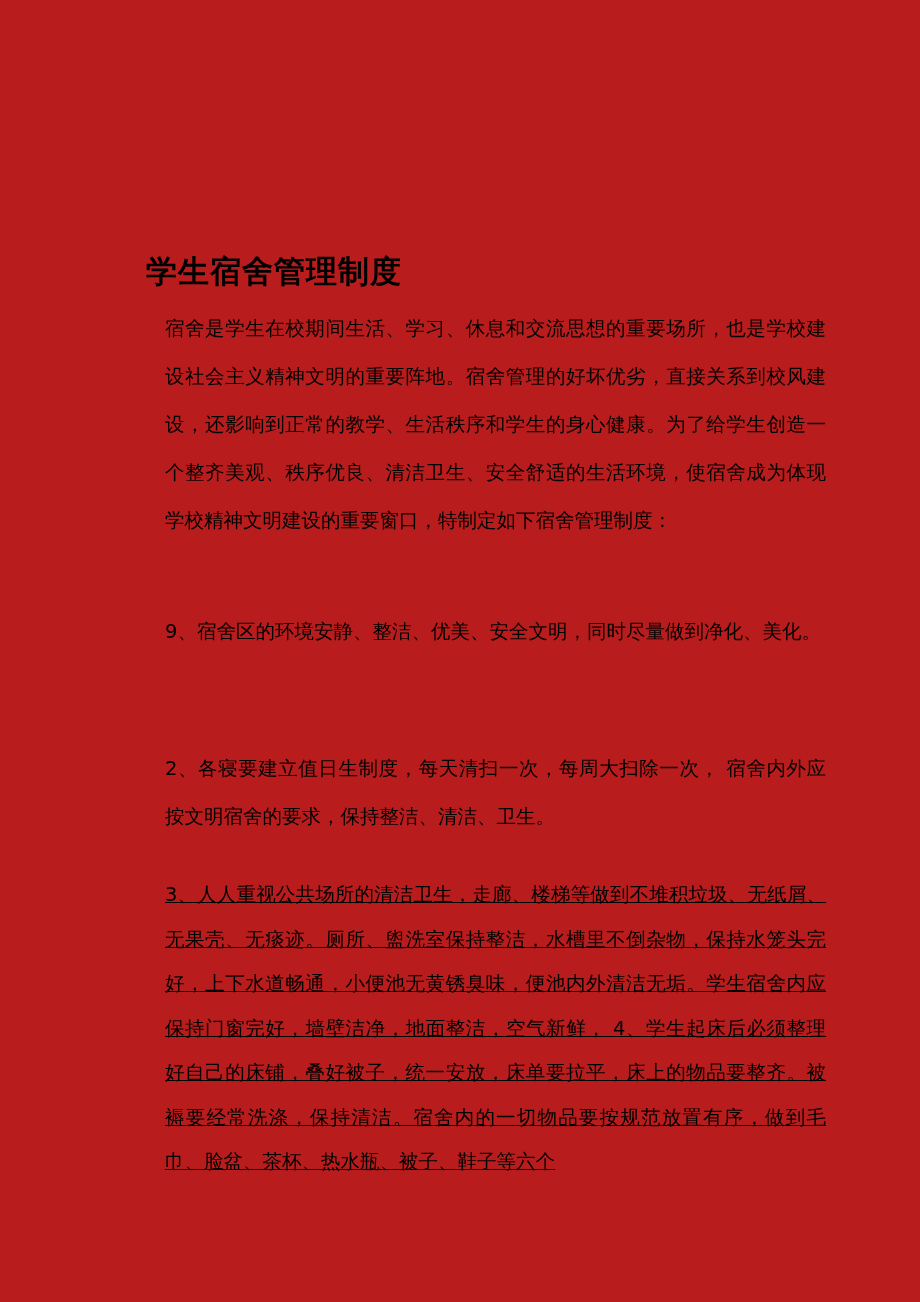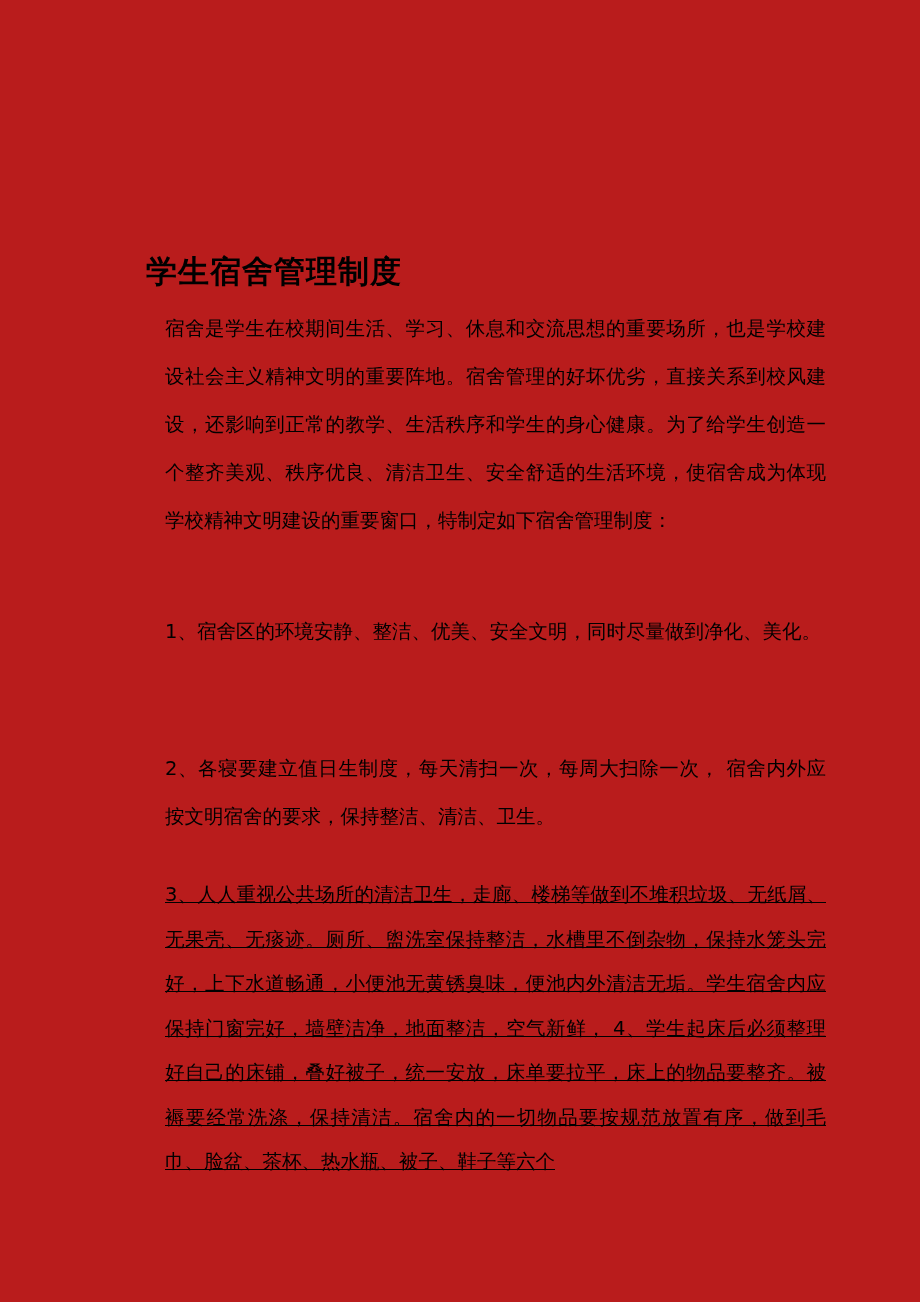--- a/index.html
+++ b/index.html
@@ -50,19 +50,19 @@
 </style>
 </head>
 <body>
 
 <div class="page">
 
   <h1 class="doc-title">学生宿舍管理制度</h1>
 
   <div class="body-block lh-wide p-intro">宿舍是学生在校期间生活、学习、休息和交流思想的重要场所，也是学校建设社会主义精神文明的重要阵地。宿舍管理的好坏优劣，直接关系到校风建设，还影响到正常的教学、生活秩序和学生的身心健康。为了给学生创造一个整齐美观、秩序优良、清洁卫生、安全舒适的生活环境，使宿舍成为体现学校精神文明建设的重要窗口，特制定如下宿舍管理制度：</div>
 
-  <div class="body-block lh-wide p-item1">1、宿舍区的环境安静、整洁、优美、安全文明，同时尽量做到净化、美化。</div>
+  <div class="body-block lh-wide p-item1">9、宿舍区的环境安静、整洁、优美、安全文明，同时尽量做到净化、美化。</div>
 
   <div class="body-block lh-wide p-item2">2、各寝要建立值日生制度，每天清扫一次，每周大扫除一次， 宿舍内外应按文明宿舍的要求，保持整洁、清洁、卫生。</div>
 
   <div class="body-block lh-tight p-item3">3、人人重视公共场所的清洁卫生，走廊、楼梯等做到不堆积垃圾、无纸屑、无果壳、无痰迹。厕所、盥洗室保持整洁，水槽里不倒杂物，保持水笼头完好，上下水道畅通，小便池无黄锈臭味，便池内外清洁无垢。学生宿舍内应保持门窗完好，墙壁洁净，地面整洁，空气新鲜， 4、学生起床后必须整理好自己的床铺，叠好被子，统一安放，床单要拉平，床上的物品要整齐。被褥要经常洗涤，保持清洁。宿舍内的一切物品要按规范放置有序，做到毛巾、脸盆、茶杯、热水瓶、被子、鞋子等六个</div>
 
 </div>
 
 </body></html>

